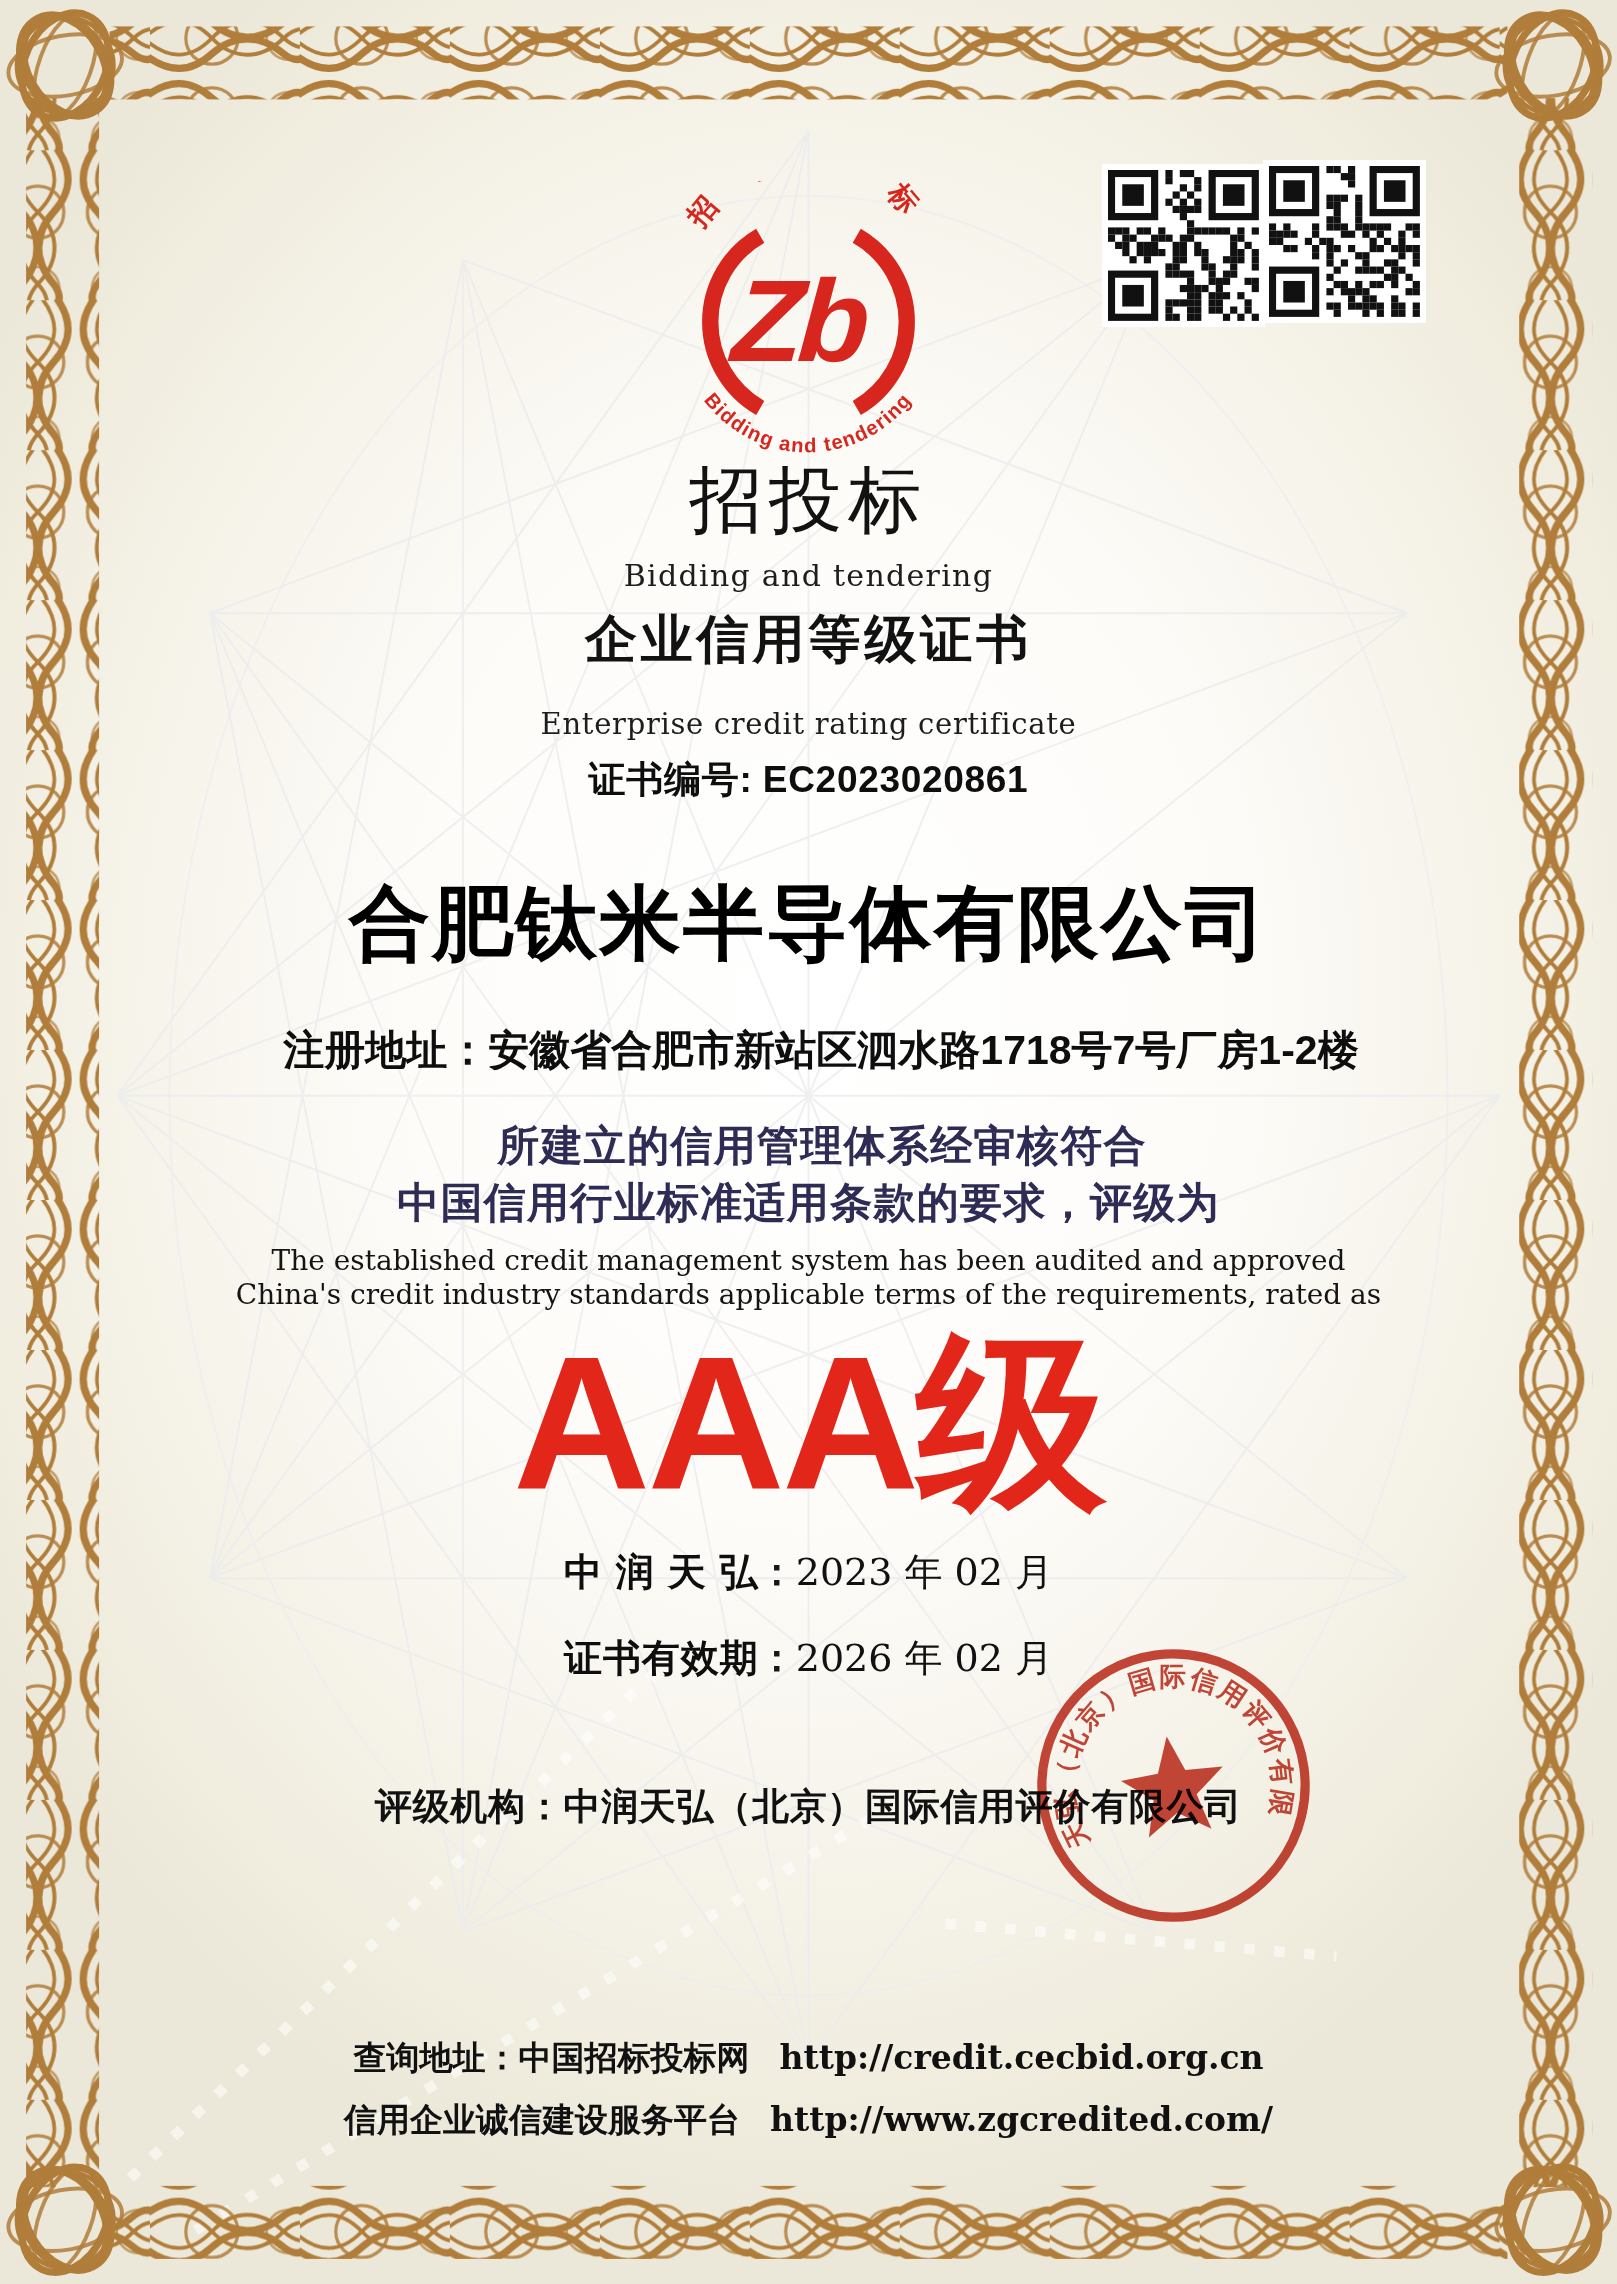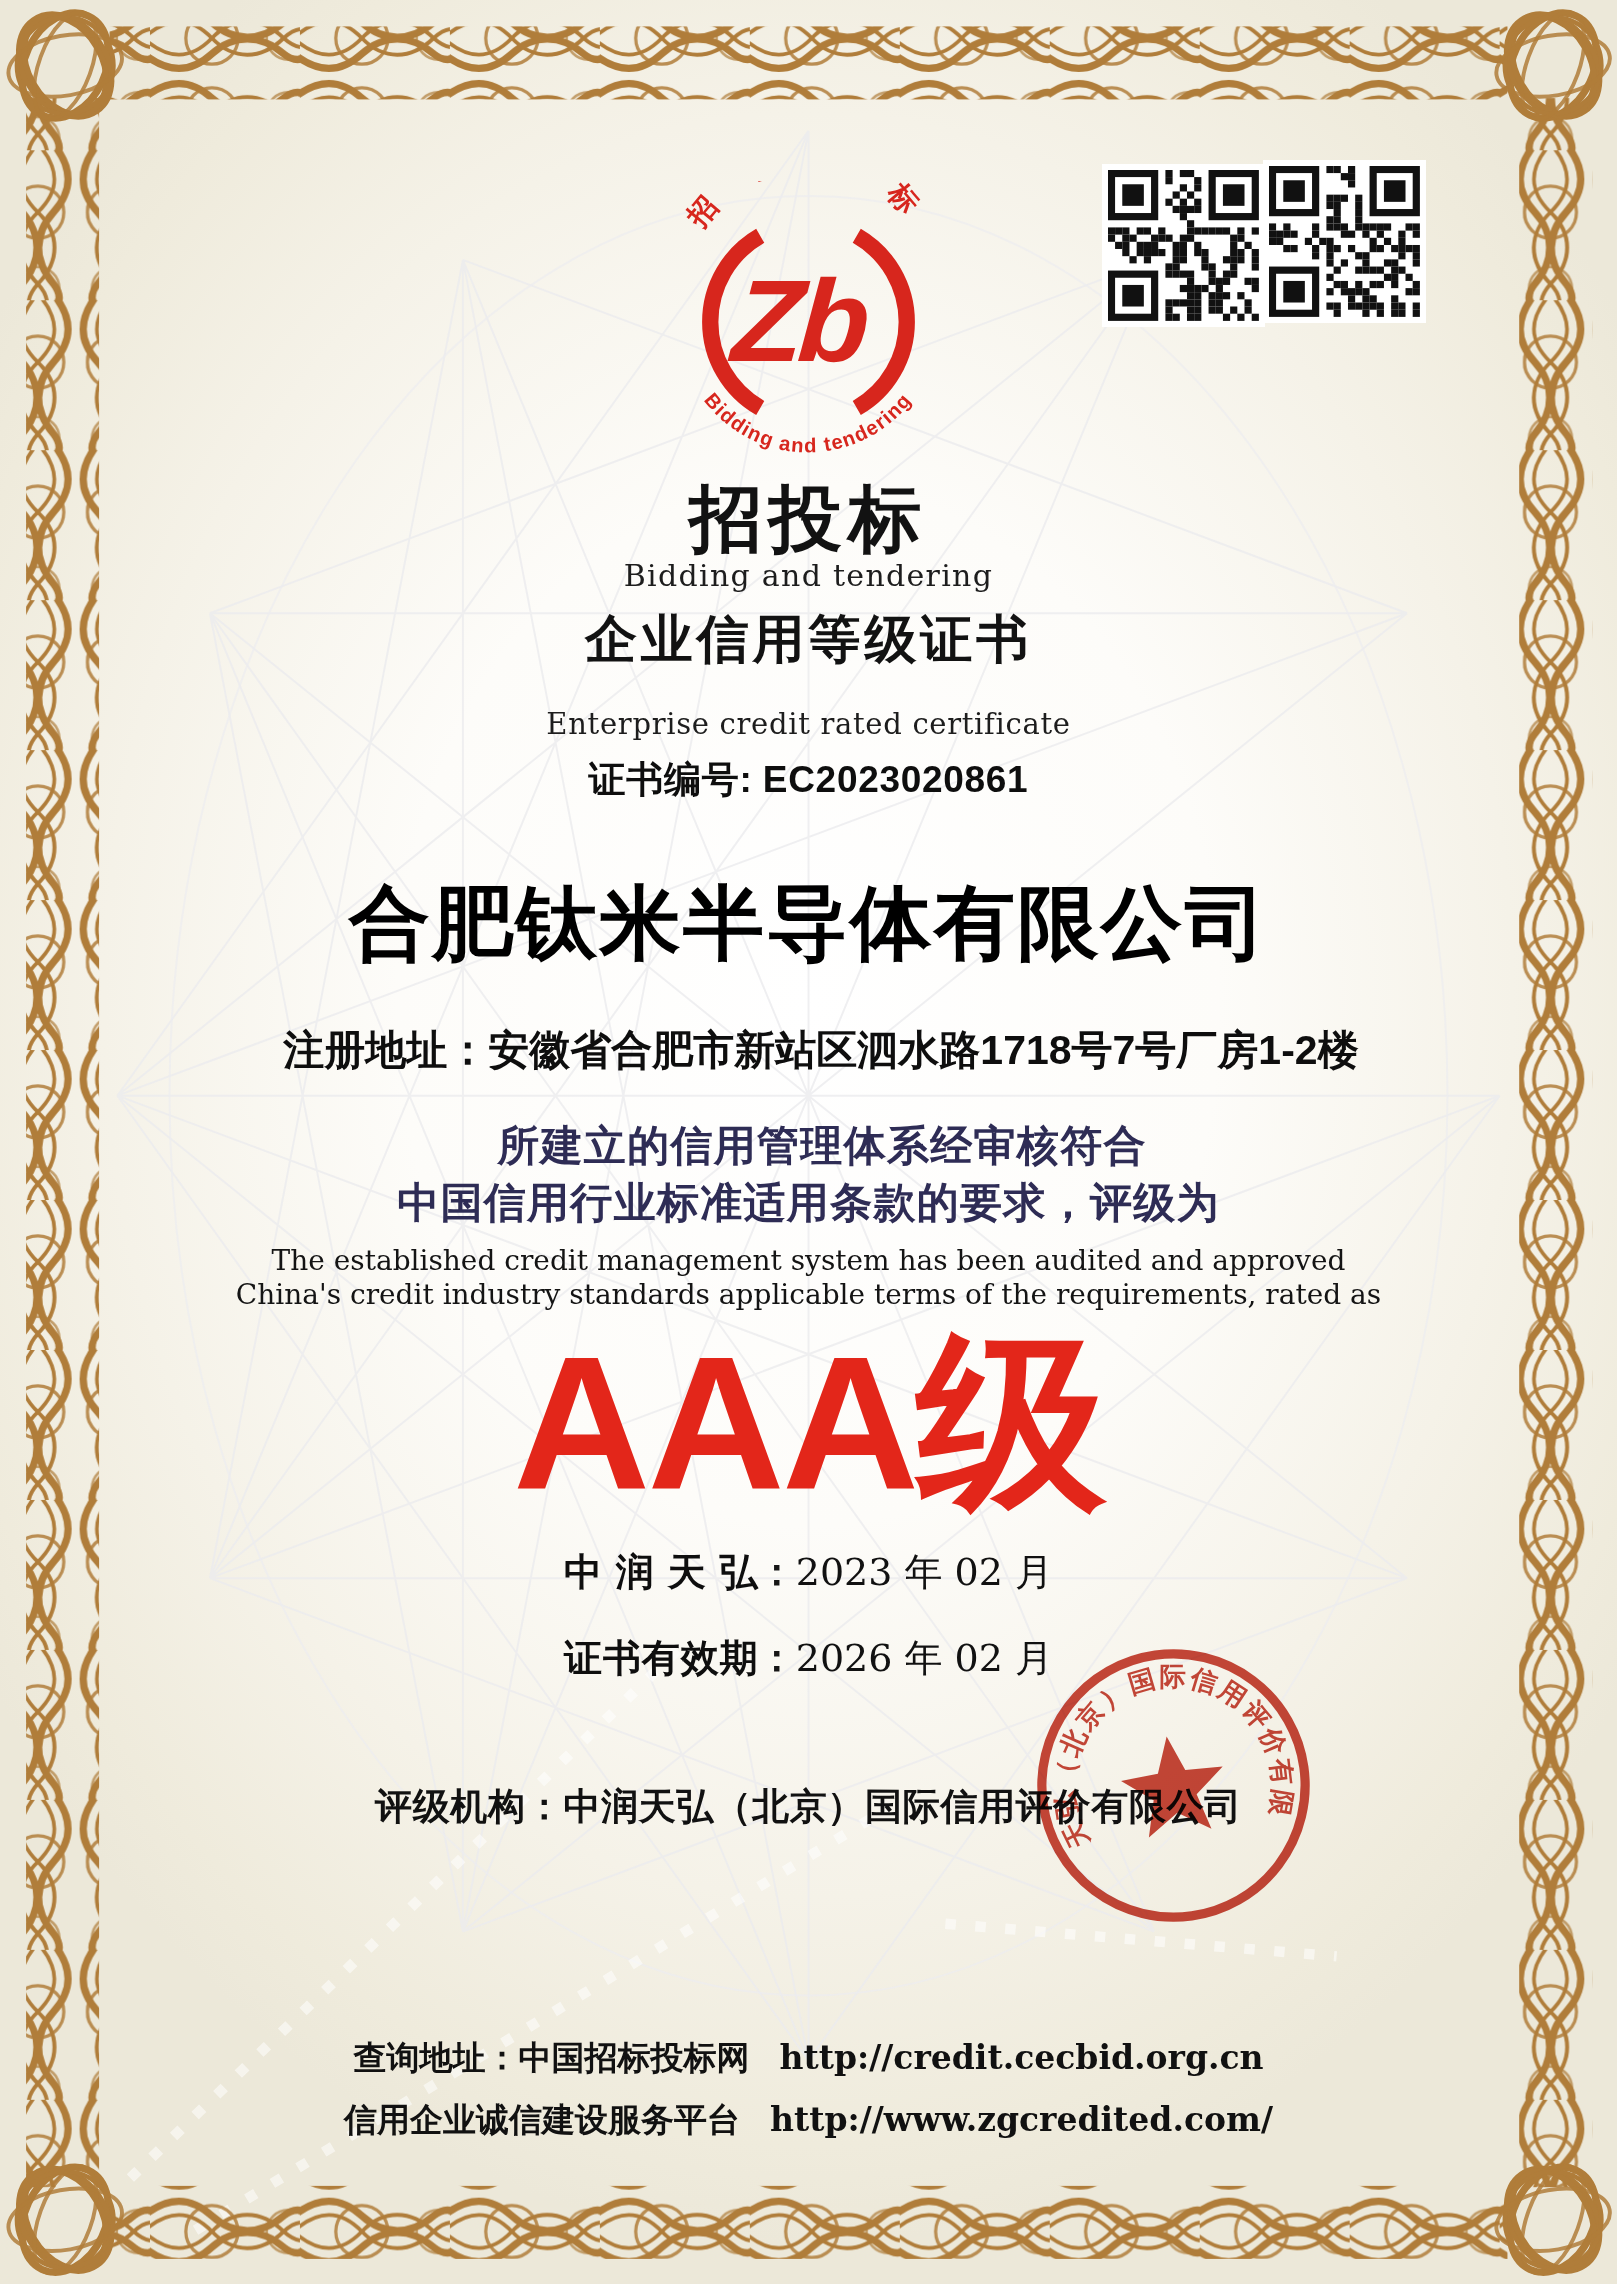--- a/index.html
+++ b/index.html
@@ -14,21 +14,21 @@
 
   
   .logo{position:absolute;left:657px;top:181px;}
 
   
   .qr{position:absolute;background:#ffffff;padding:5.9px;}
   .qr.left{left:1102px;top:164px;}
   .qr.right{left:1263px;top:160px;}
 
   
-  .t1   {top:471px; font-family:"DejaVu Serif", serif;font-weight:700;font-size:73px;letter-spacing:6.5px;color:#121212;}
+  .t1   {top:452px; font-family:"DejaVu Serif", serif;font-weight:400;font-size:73px;letter-spacing:6.5px;color:#121212;}
   .t1en {top:558px; font-family:"DejaVu Serif", serif;font-weight:400;font-size:30px;letter-spacing:1.3px;color:#1d1d1d;}
   .t2   {top:605px; font-family:"DejaVu Serif", serif;font-weight:700;font-size:52px;letter-spacing:3.9px;color:#121212;}
   .t2en {top:707px;font-family:"DejaVu Serif", serif;font-weight:400;font-size:29px;letter-spacing:0.7px;color:#1d1d1d;}
   .certno{top:755px;font-weight:700;font-size:37px;letter-spacing:0.7px;color:#0e0e0e;}
   .certno .val{margin-left:10.4px;}
 
   .company{top:870px;font-weight:900;font-size:81px;letter-spacing:2.6px;color:#000;}
   .addr   {top:1023px;font-weight:700;font-size:41px;color:#0e0e0e;margin-left:25px;}
 
   .blue1{top:1118px;padding-left:27px;}
@@ -393,21 +393,21 @@
         <rect x="176" y="22" width="33" height="33" fill="#111"></rect>
         <rect x="0" y="154" width="77" height="77" fill="#111"></rect>
         <rect x="11" y="165" width="55" height="55" fill="#fff"></rect>
         <rect x="22" y="176" width="33" height="33" fill="#111"></rect>
       </g>
     </svg>
 
   <div class="abs t1">招投标</div>
   <div class="abs t1en">Bidding and tendering</div>
   <div class="abs t2">企业信用等级证书</div>
-  <div class="abs t2en">Enterprise credit rated certificate</div>
+  <div class="abs t2en">Enterprise credit rating certificate</div>
   <div class="abs certno">
     <span>证书编号:</span><span class="val">EC2023020861</span>
   </div>
 
   <div class="abs company">合肥钛米半导体有限公司</div>
   <div class="abs addr">注册地址：安徽省合肥市新站区泗水路1718号7号厂房1-2楼</div>
 
   <div class="abs blue1 bluetxt">所建立的信用管理体系经审核符合</div>
   <div class="abs blue2 bluetxt">中国信用行业标准适用条款的要求，评级为</div>
   <div class="abs en1 entxt">The established credit management system has been audited and approved</div>

